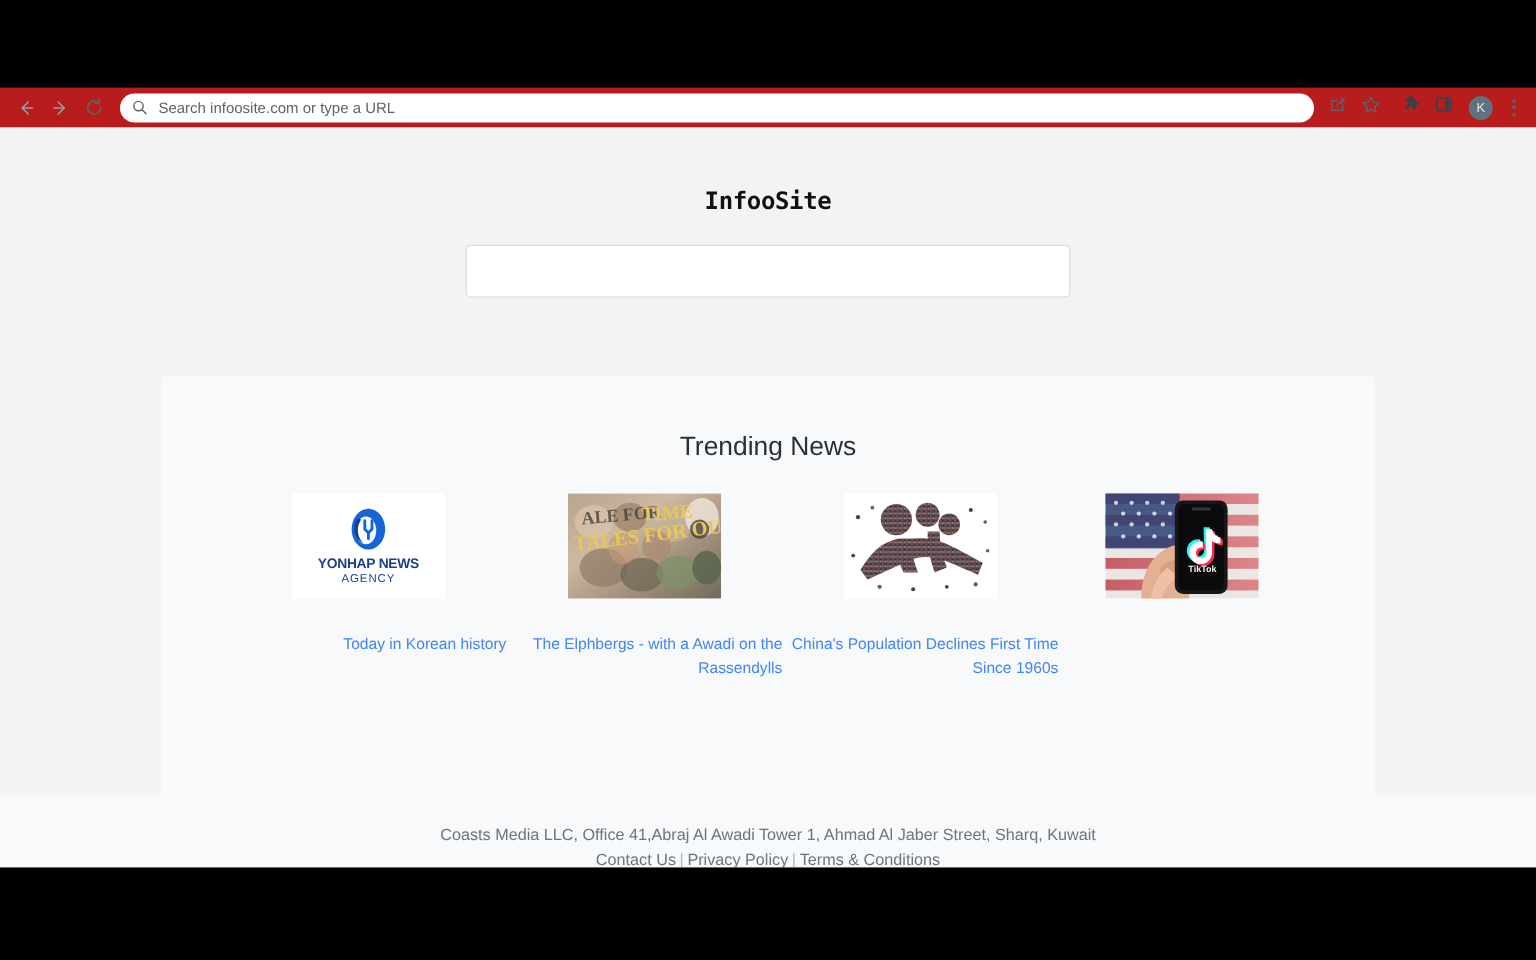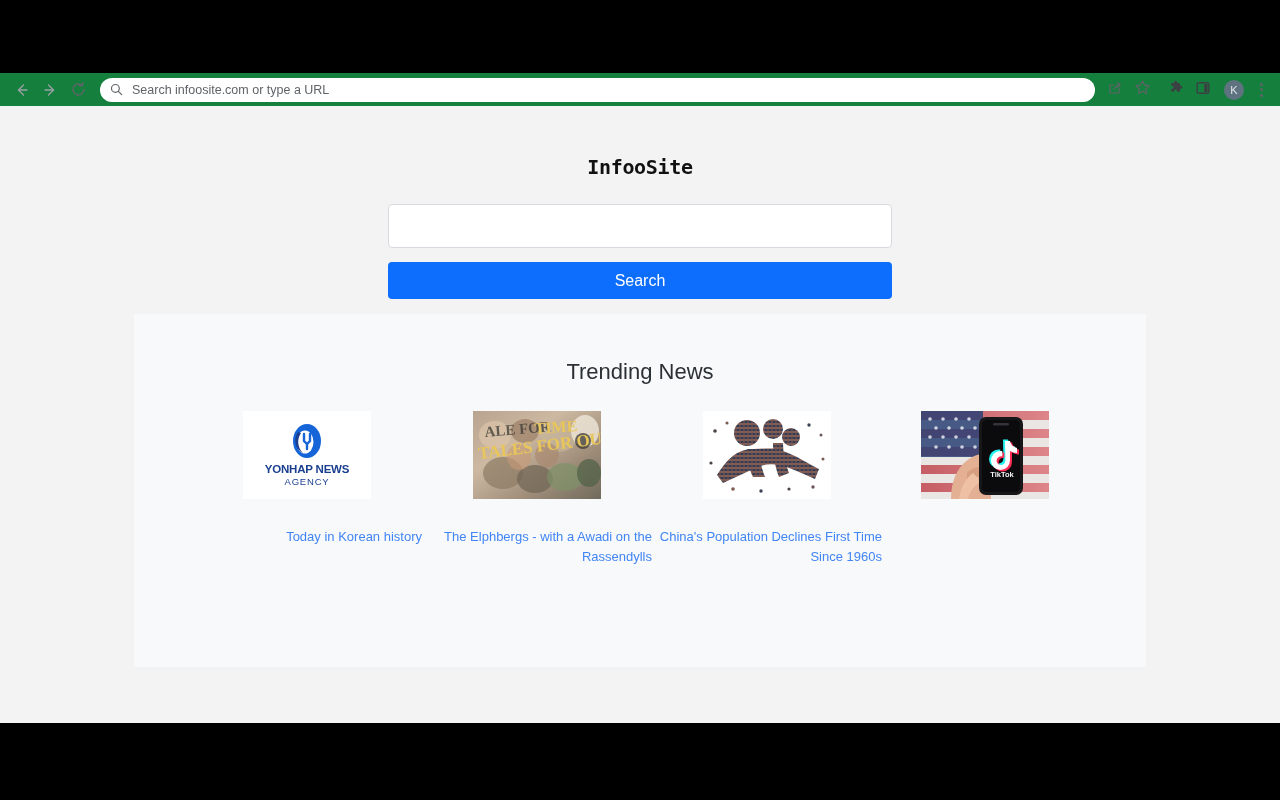--- a/index.html
+++ b/index.html
@@ -29,21 +29,21 @@
     top: 723px; left: 0;
     width: 1280px; height: 77px;
     background: #000000;
   }
 
   
   .browser-toolbar {
     position: absolute;
     top: 73px; left: 0;
     width: 1280px; height: 33px;
-    background: #15803d;
+    background: #b91c1c;
     display: flex;
     align-items: center;
     padding: 16px 8px;
   }
   .nav-btn {
     width: 28px; height: 28px;
     display: flex;
     align-items: center;
     justify-content: center;
     border-radius: 50%;
@@ -339,21 +339,20 @@
 
     </div>
   </div>
 
   <div class="page">
 
     <div class="site-title">InfooSite</div>
 
     <div class="search-area">
       <input class="search-input" type="text" placeholder="" style="">
-      <button class="search-button">Search</button>
     </div>
 
     <div class="trending-panel">
 
       <div class="trending-heading">Trending News</div>
 
       <div class="cards">
 
         <div class="card">
           <div class="thumb-wrap">
@@ -502,18 +501,24 @@
                 </g>
                 <text x="81" y="66" text-anchor="middle" font-family="Liberation Sans, sans-serif" font-size="7.5" font-weight="bold" fill="#f2f2f4">TikTok</text>
               </svg>
             </span>
           </div>
         </div>
 
       </div>
     </div>
 
+    <div class="footer">
+      <div class="footer-address">Coasts Media LLC, Office 41,Abraj Al Awadi Tower 1, Ahmad Al Jaber Street, Sharq, Kuwait</div>
+      <div class="footer-links">
+        <a>Contact Us</a><span class="footer-sep">|</span><a>Privacy Policy</a><span class="footer-sep">|</span><a>Terms &amp; Conditions</a>
+      </div>
+    </div>
 
   </div>
 
   <div class="letterbox-bottom"></div>
 
 </div>
 
 </body></html>

